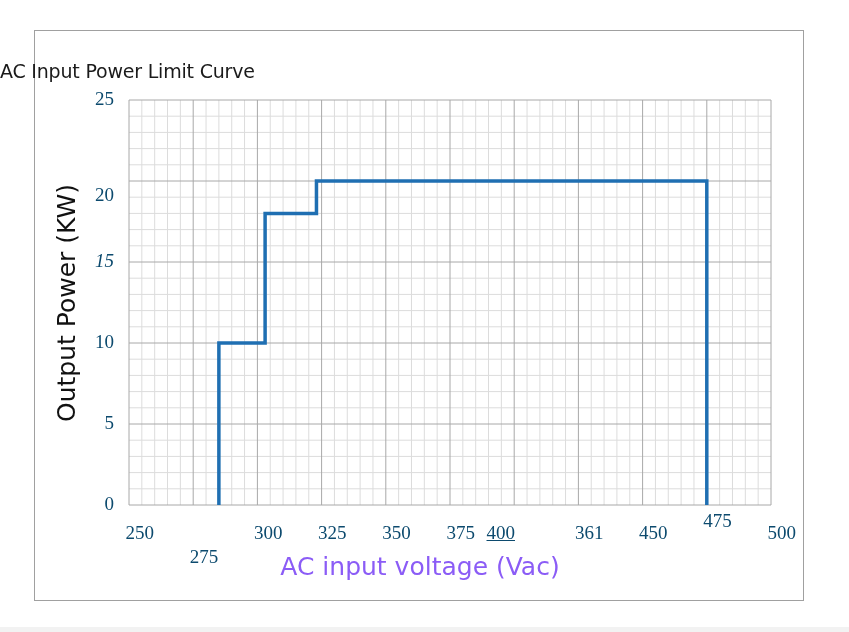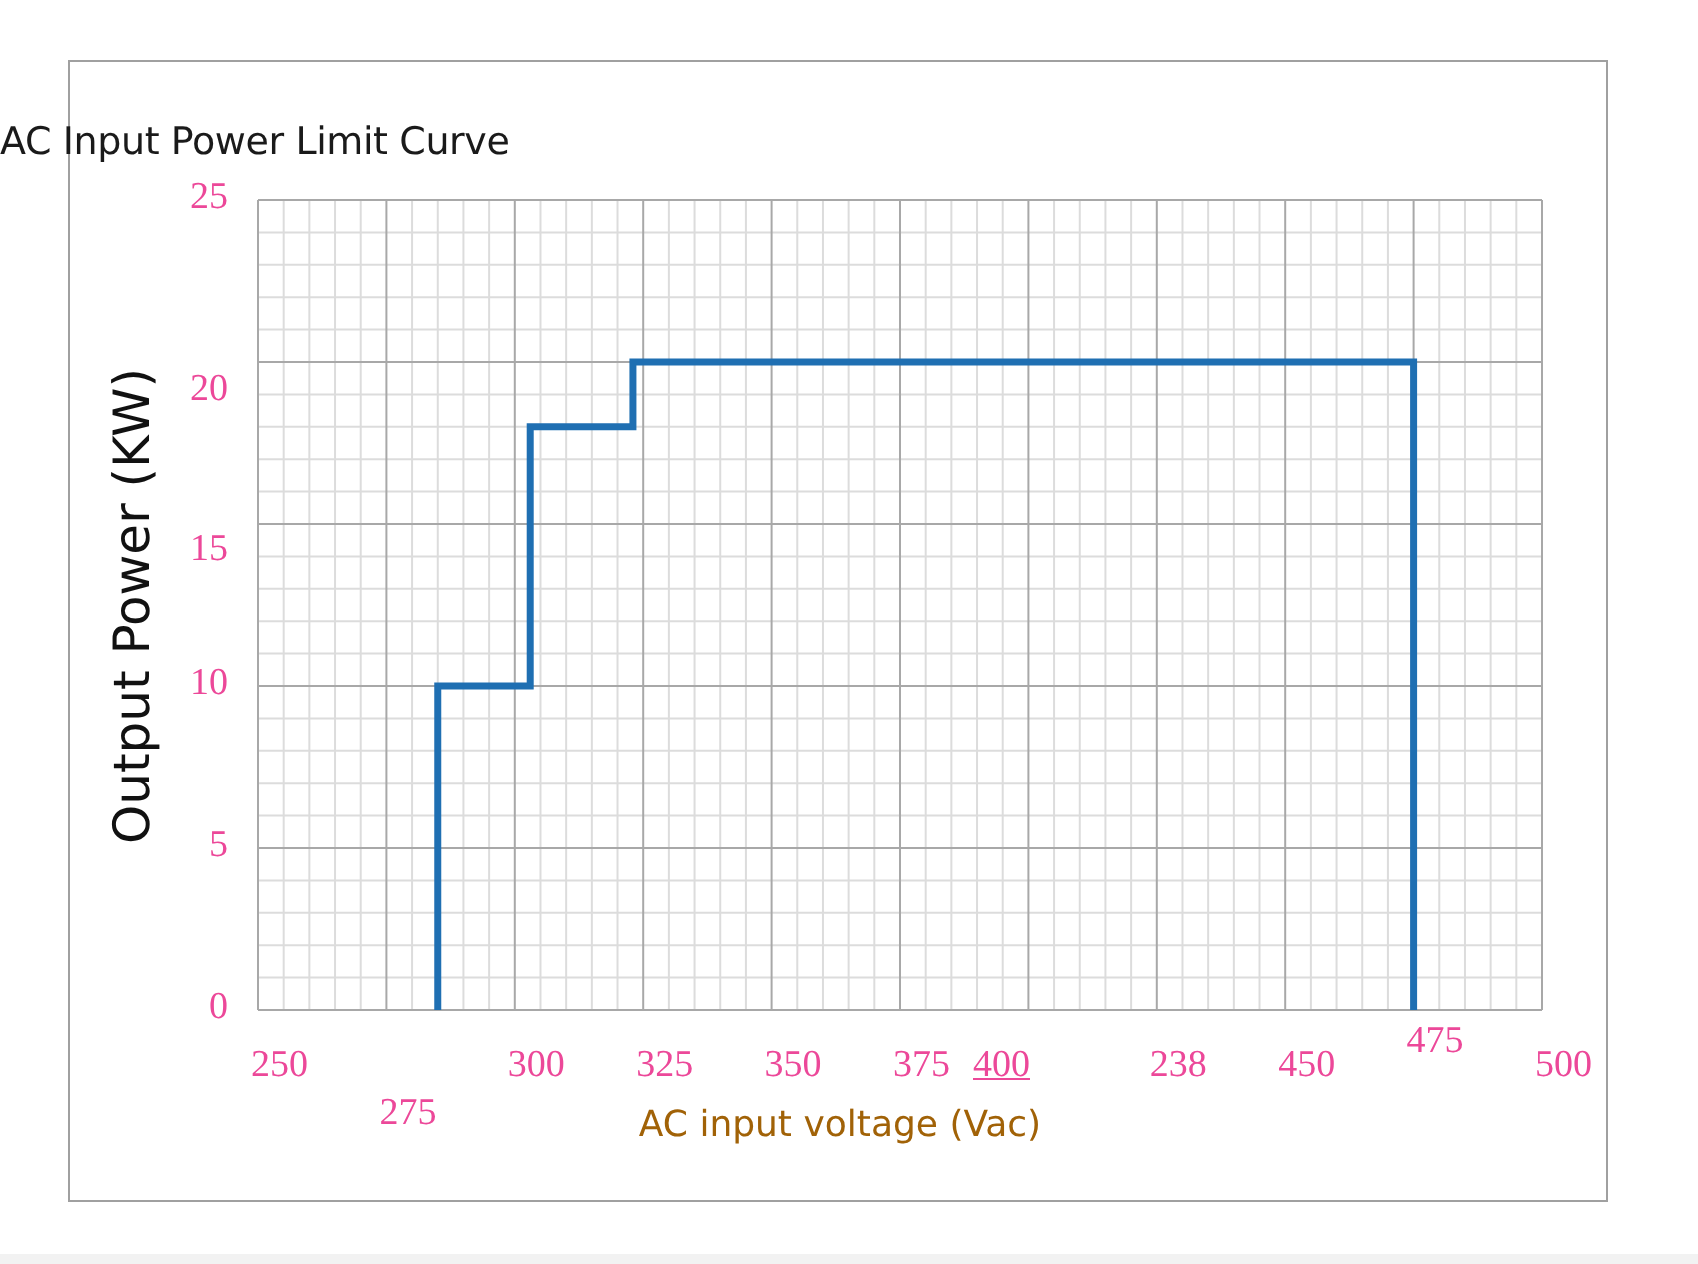--- a/index.html
+++ b/index.html
@@ -20,24 +20,24 @@
       letter-spacing: -0.2px;
     }
     .ylabel {
       position: absolute; left: 66px; top: 303px; width: 300px; text-align: center;
       transform: translate(-50%, -50%) rotate(-90deg);
       font-size: 25px; color: #111; font-family: "DejaVu Sans", sans-serif;
       transform-origin: center center; margin-left: 0;
     }
     .xlabel {
       position: absolute; left: 0; top: 552px; width: 840px; text-align: center;
-      font-size: 18px; color: #a16207; font-family: "DejaVu Sans", sans-serif;
+      font-size: 25px; color: #8b5cf6; font-family: "DejaVu Sans", sans-serif;
     }
     .ytick, .xtick {
-      position: absolute; font-family: "Liberation Serif", serif; font-size: 19px; color: #ec4899;
+      position: absolute; font-family: "Liberation Serif", serif; font-size: 19px; color: #0c4a6e;
     }
     .ytick { width: 30px; text-align: right; }
     .xtick { width: 50px; text-align: right; }
     svg.plot { position: absolute; left: 0; top: 0; }
   </style>
 </head>
 <body>
 
 <div class="bottom-band"></div>
 <div class="frame"></div>
@@ -128,29 +128,29 @@
     </g>
   <g id="series">
       <polyline points="218.88,505 218.88,343 265.104,343 265.104,213.40000000000003 316.464,213.40000000000003 316.464,181 706.8000000000001,181 706.8000000000001,505" fill="none" stroke="#1f6fb2" stroke-width="3.5" stroke-linejoin="miter"></polyline>
     </g>
 </svg>
 
 <div id="yticks">
     <div class="ytick" style="left: 84px; top: 493px;">0</div>
     <div class="ytick" style="left: 84px; top: 412px;">5</div>
     <div class="ytick" style="left: 84px; top: 331px;">10</div>
-    <div class="ytick" style="left: 84px; top: 264px;">15</div>
+    <div class="ytick" style="left: 84px; top: 250px; font-style: italic;">15</div>
     <div class="ytick" style="left: 84px; top: 169px; margin-top: 15px;">20</div>
     <div class="ytick" style="left: 84px; top: 88px;">25</div>
   </div>
 <div id="xticks">
     <div class="xtick" style="left: 104px; top: 522px;">250</div>
     <div class="xtick" style="left: 168.2px; top: 546px;">275</div>
     <div class="xtick" style="left: 232.4px; top: 522px;">300</div>
     <div class="xtick" style="left: 296.6px; top: 522px;">325</div>
     <div class="xtick" style="left: 360.8px; top: 522px;">350</div>
     <div class="xtick" style="left: 425px; top: 522px;">375</div>
     <div class="xtick" style="left: 465px; top: 522px; text-decoration: underline;">400</div>
-    <div class="xtick" style="left: 553.4px; top: 522px;">238</div>
+    <div class="xtick" style="left: 553.4px; top: 522px;">361</div>
     <div class="xtick" style="left: 617.6px; top: 522px;">450</div>
     <div class="xtick" style="left: 681.8px; top: 510px;">475</div>
     <div class="xtick" style="left: 746px; top: 522px;">500</div>
   </div>
 
 </body></html>

